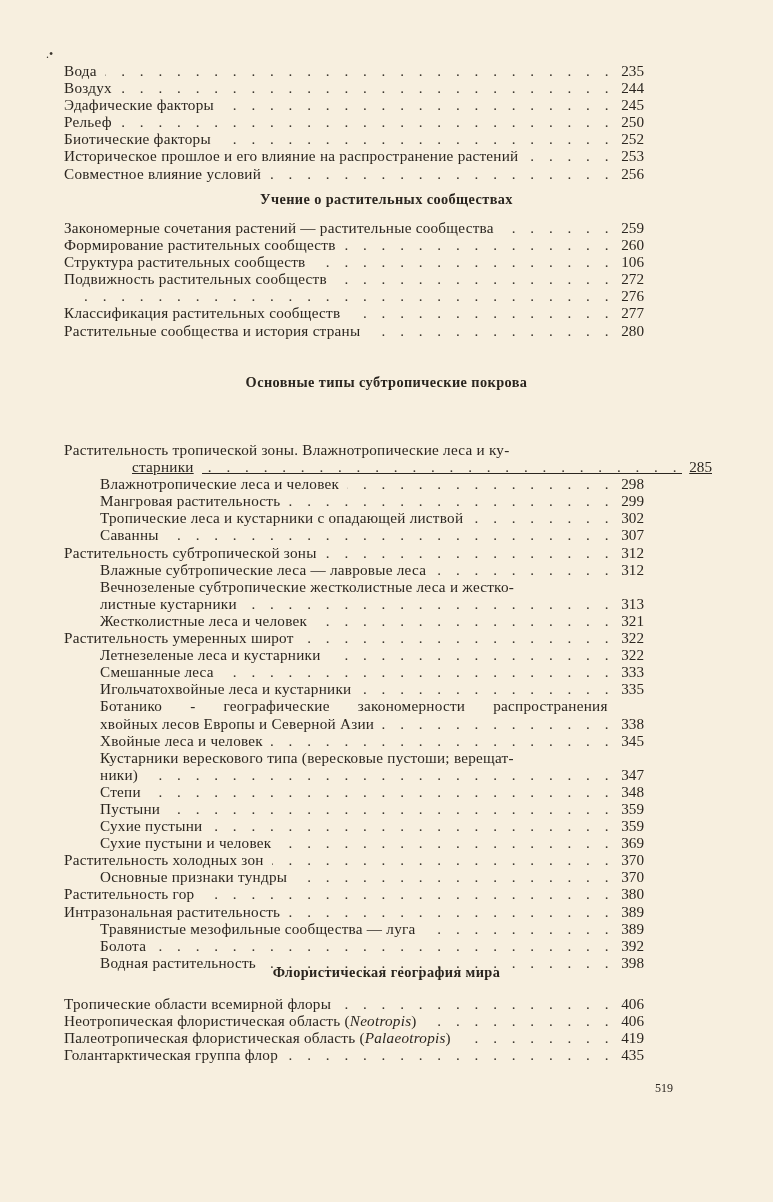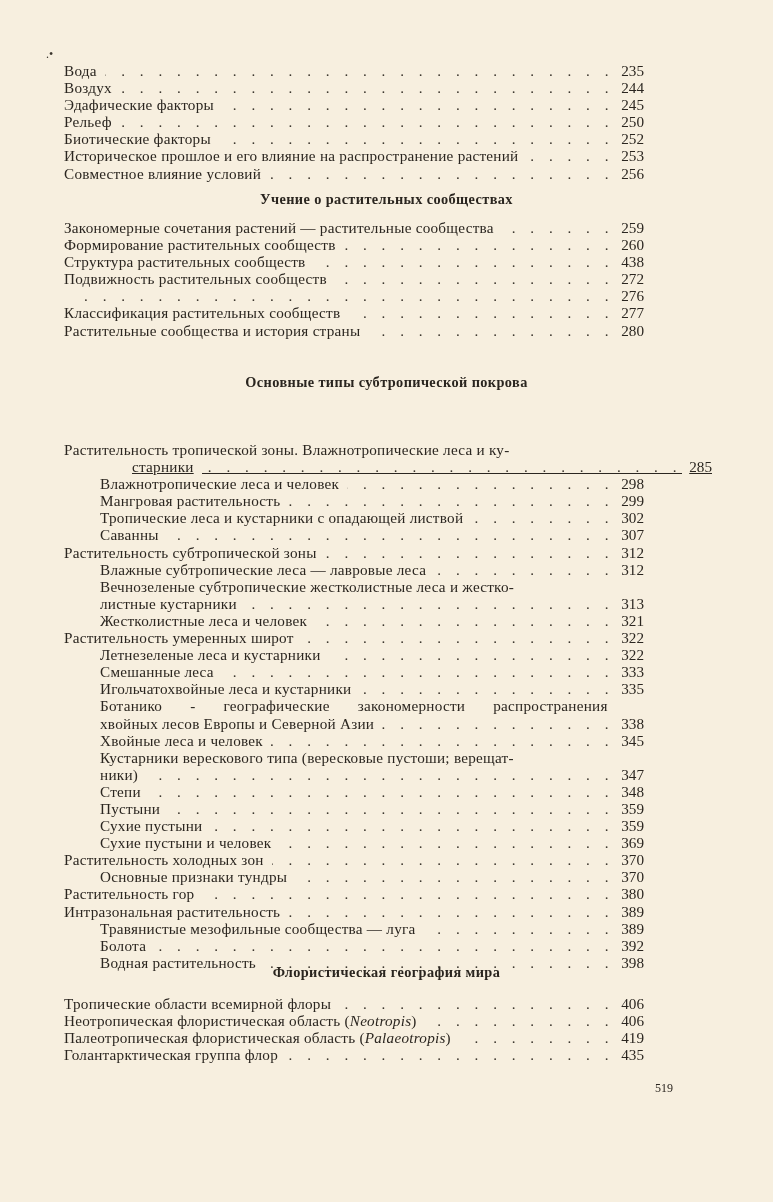--- a/index.html
+++ b/index.html
@@ -166,21 +166,21 @@
         <div class="row">
           <span class="title">Формирование растительных сообществ</span>
           <span class="dots">. . . . . . . . . . . . . . . . . . . . . . . . . . . . . . . . . . . . . . . . . . . . . . . . . . . . . .</span>
           <span class="page-num">260</span>
         </div>
       </div>
     <div class="entry l1">
         <div class="row">
           <span class="title">Структура растительных сообществ</span>
           <span class="dots">. . . . . . . . . . . . . . . . . . . . . . . . . . . . . . . . . . . . . . . . . . . . . . . . . . . . . .</span>
-          <span class="page-num">438</span>
+          <span class="page-num">106</span>
         </div>
       </div>
     <div class="entry l1">
         <div class="row">
           <span class="title">Подвижность растительных сообществ</span>
           <span class="dots">. . . . . . . . . . . . . . . . . . . . . . . . . . . . . . . . . . . . . . . . . . . . . . . . . . . . . .</span>
           <span class="page-num">272</span>
         </div>
       </div>
     <div class="entry l1">
@@ -198,21 +198,21 @@
       </div>
     <div class="entry l1">
         <div class="row">
           <span class="title">Растительные сообщества и история страны</span>
           <span class="dots">. . . . . . . . . . . . . . . . . . . . . . . . . . . . . . . . . . . . . . . . . . . . . . . . . . . . . .</span>
           <span class="page-num">280</span>
         </div>
       </div>
   </div>
 
-  <div class="heading" style="top:374px;">Основные типы субтропической покрова</div>
+  <div class="heading" style="top:374px;">Основные типы субтропические покрова</div>
   <div class="section" style="top:407px;margin-top:34px;">
 
     <div class="entry l1 two-line">
       <span class="first-line">Растительность тропической зоны. Влажнотропические леса и ку-</span>
       <div class="row cont-l1">
           <span class="title">старники</span>
           <span class="dots">. . . . . . . . . . . . . . . . . . . . . . . . . . . . . . . . . . . . . . . . . . . . . . . . . . . . . .</span>
           <span class="page-num">285</span>
         </div>
     </div>

